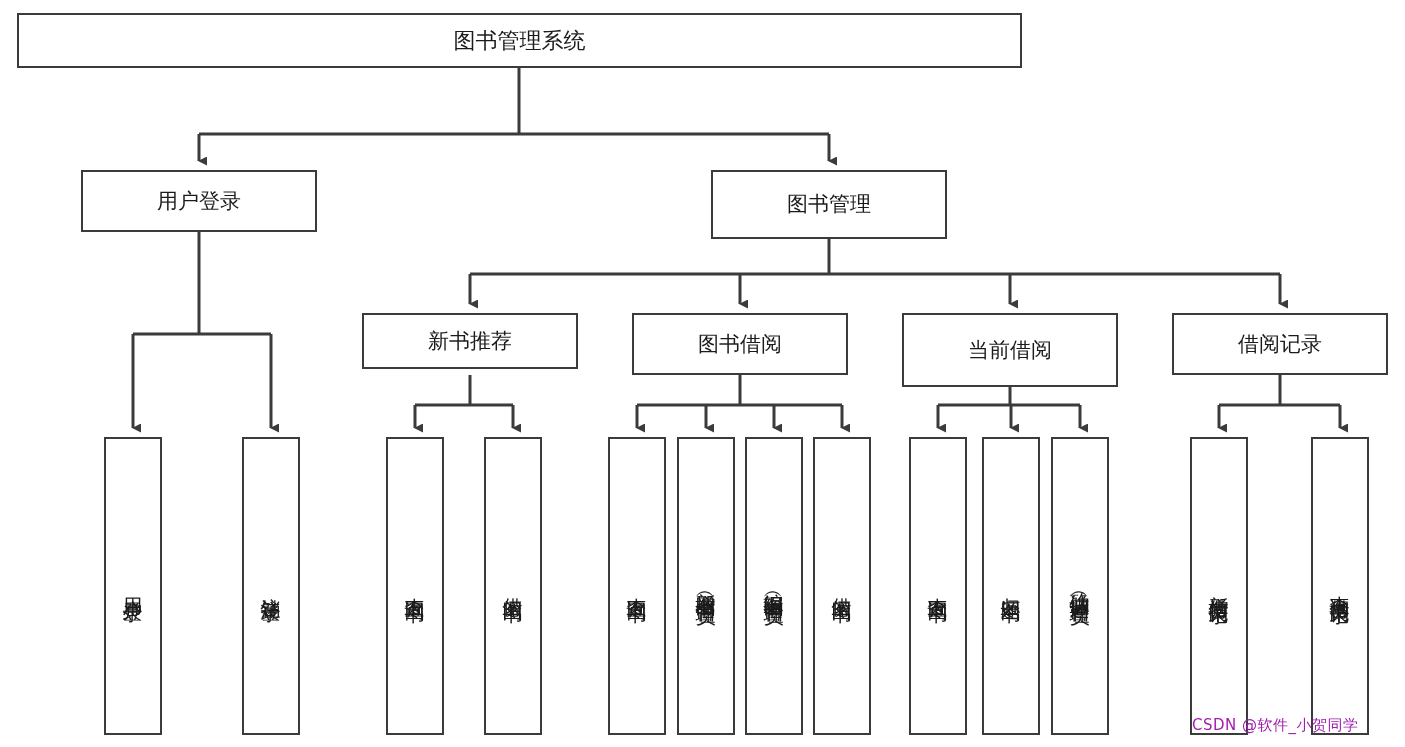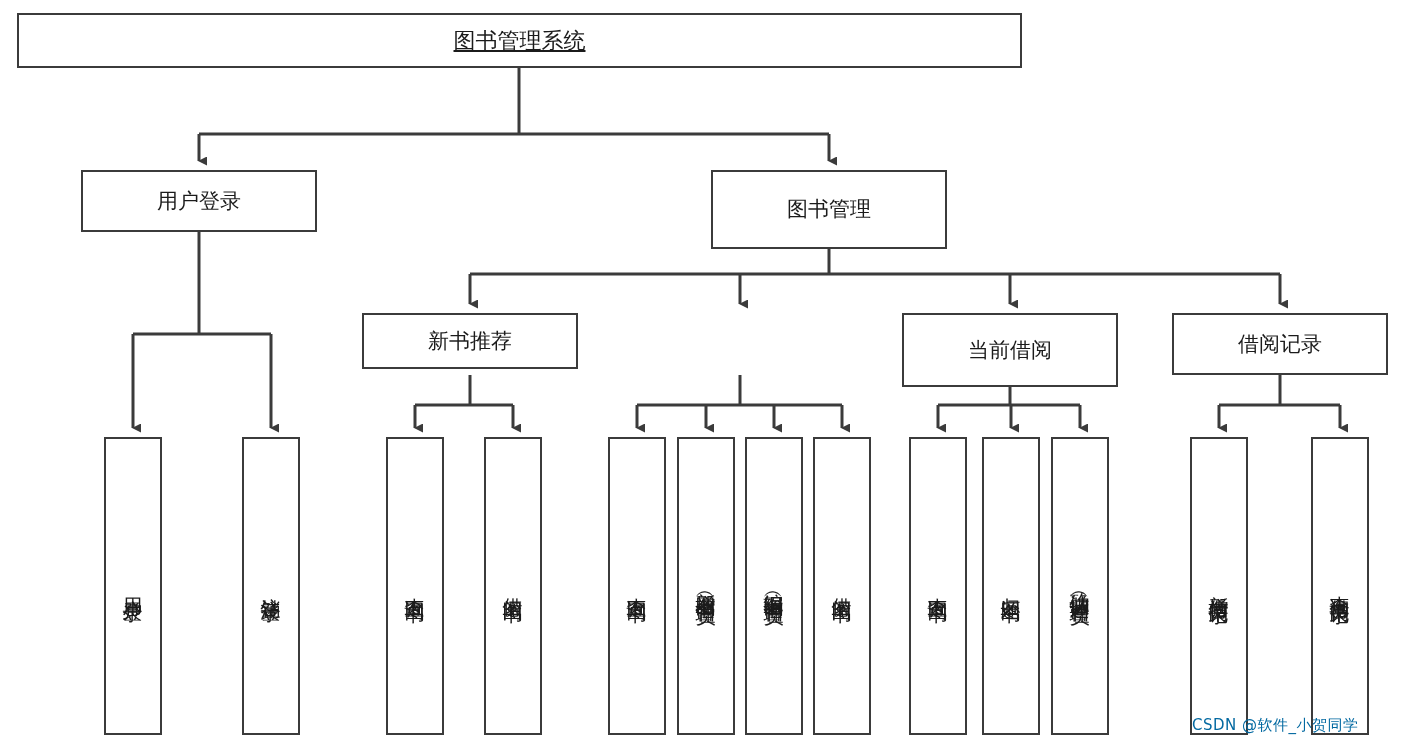--- a/index.html
+++ b/index.html
@@ -59,21 +59,21 @@
     writing-mode: vertical-rl;
     text-orientation: upright;
     font-size: 20px;
     letter-spacing: 2px;
     line-height: 1;
     max-height: 272px;
   }
   .watermark {
     position: absolute;
     font-size: 15px;
-    color: #0369a1;
+    color: #a21caf;
     white-space: nowrap;
     z-index: 3;
     letter-spacing: 0.5px;
   }
 </style>
 </head>
 <body>
 
 <div id="canvas">
 
@@ -135,34 +135,37 @@
     </g>
 
     <g stroke="#3b3b3b" stroke-width="3" fill="none">
       <path d="M1280,375 L1280,405"></path>
       <path d="M1219,405 L1340,405"></path>
       <path d="M1219,405 L1219,428" marker-end="url(#arrowhead)"></path>
       <path d="M1340,405 L1340,428" marker-end="url(#arrowhead)"></path>
     </g>
   </svg>
 
-  <div class="node root horiz" style="left:17px; top:13px; width:1005px; height:55px;text-decoration:underline;">
+  <div class="node root horiz" style="left:17px; top:13px; width:1005px; height:55px;">
     <span class="label">图书管理系统</span>
   </div>
 
   <div class="node horiz" style="left:81px; top:170px; width:236px; height:62px;">
     <span class="label">用户登录</span>
   </div>
-  <div class="node horiz" style="left:711px; top:170px; width:236px; height:79px;">
+  <div class="node horiz" style="left:711px; top:170px; width:236px; height:69px;">
     <span class="label">图书管理</span>
   </div>
 
   <div class="node horiz" style="left:362px; top:313px; width:216px; height:56px;">
     <span class="label">新书推荐</span>
   </div>
+  <div class="node horiz" style="left:632px; top:313px; width:216px; height:62px;">
+    <span class="label">图书借阅</span>
+  </div>
   <div class="node horiz" style="left:902px; top:313px; width:216px; height:74px;">
     <span class="label">当前借阅</span>
   </div>
   <div class="node horiz" style="left:1172px; top:313px; width:216px; height:62px;">
     <span class="label">借阅记录</span>
   </div>
 
   <div class="node vert" style="left:104px; top:437px; width:58px; height:298px;">
     <span class="label">用户登录</span>
   </div>

